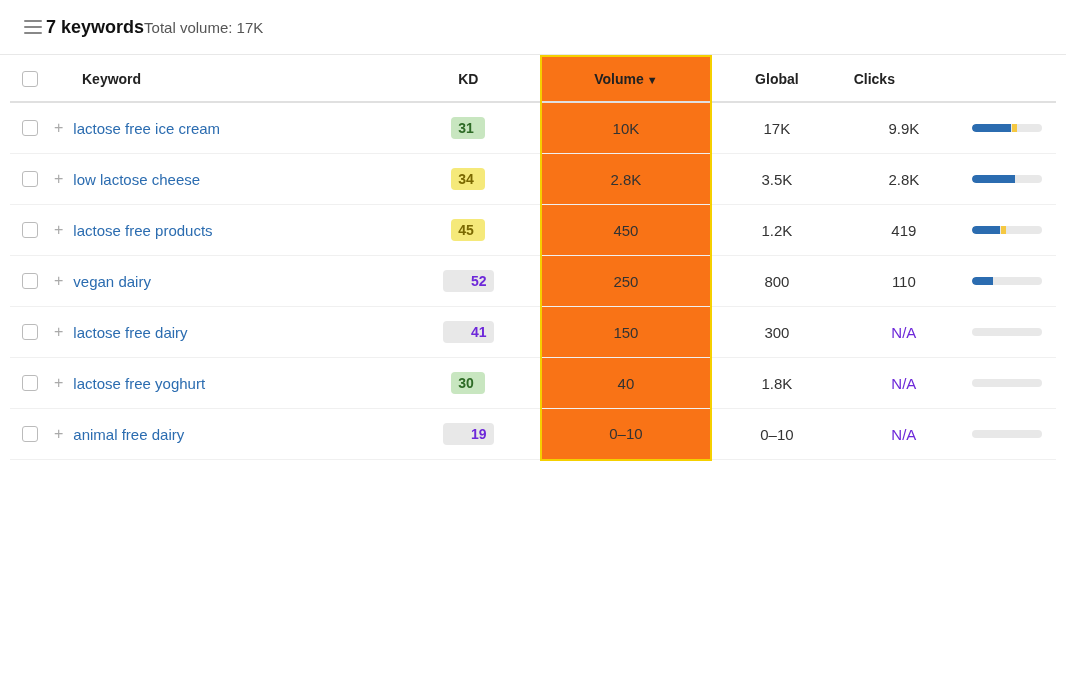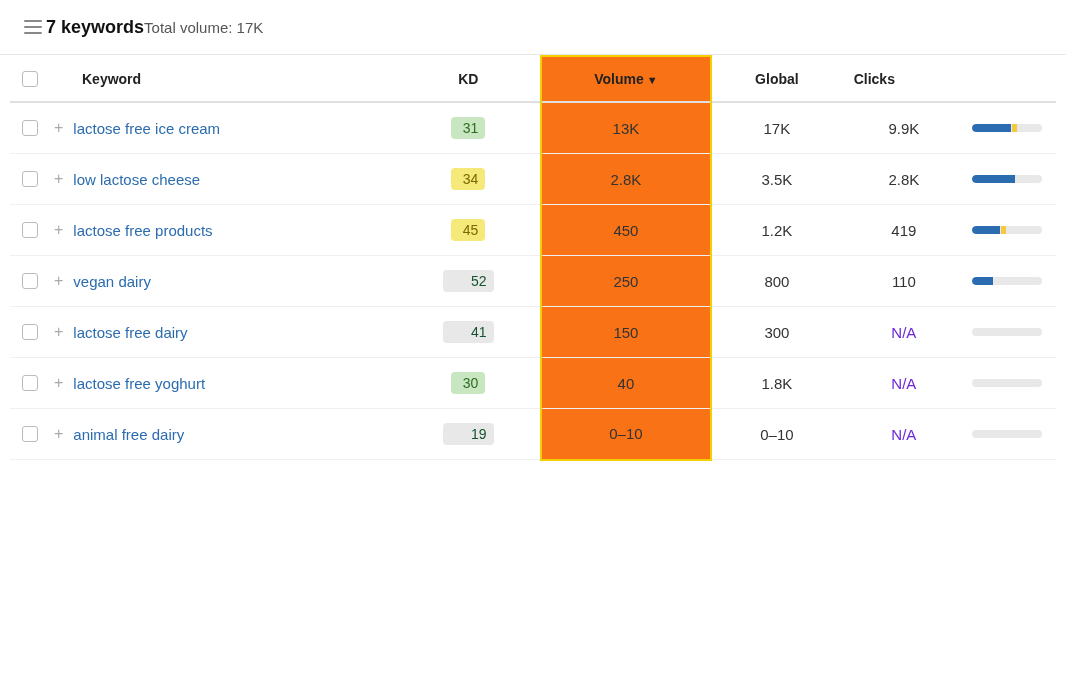--- a/index.html
+++ b/index.html
@@ -136,28 +136,28 @@
       color: #2b6cb0;
       text-decoration: none;
       font-size: 15px;
     }
 
     .kd-badge {
       display: inline-block;
       min-width: 34px;
       padding: 3px 7px;
       border-radius: 4px;
-      font-weight: 400;
+      font-weight: 700;
       font-size: 14px;
-      text-align: right;
+      text-align: left;
     }
 
     .kd-green { background: #c8e6c0; color: #2e6b26; }
     .kd-yellow { background: #f5e97a; color: #7a6800; }
-    .kd-gray { background: #e8e8e8; color: #14532d; padding-left: 28px; }
+    .kd-gray { background: #e8e8e8; color: #6d28d9; padding-left: 28px; }
 
     .sort-arrow {
       font-size: 11px;
       margin-left: 3px;
     }
     .bar-container {
       width: 70px;
       height: 8px;
       background: #e8e8e8;
       border-radius: 4px;
@@ -222,21 +222,21 @@
           <td style="padding-right: 0px;">
             <div class="checkbox"></div>
           </td>
           <td style="padding-left: 4px;">
       <div class="row-check">
         <span class="plus-icon">+</span>
         <a class="keyword-link" href="#">lactose free ice cream</a>
       </div>
     </td>
           <td class="col-kd"><span class="kd-badge kd-green">31</span></td>
-          <td class="col-volume volume-col-highlight"><span>13K</span></td>
+          <td class="col-volume volume-col-highlight"><span>10K</span></td>
           <td class="col-global"><span>17K</span></td>
           <td class="col-clicks"><span>9.9K</span></td>
           <td style="padding-left: 6px;">
         <div class="bar-container">
           <div class="bar-blue" style="width:55%"></div>
           <div class="bar-yellow-seg" style="width:8%"></div>
         </div>
       </td>
         </tr>
         <tr>

